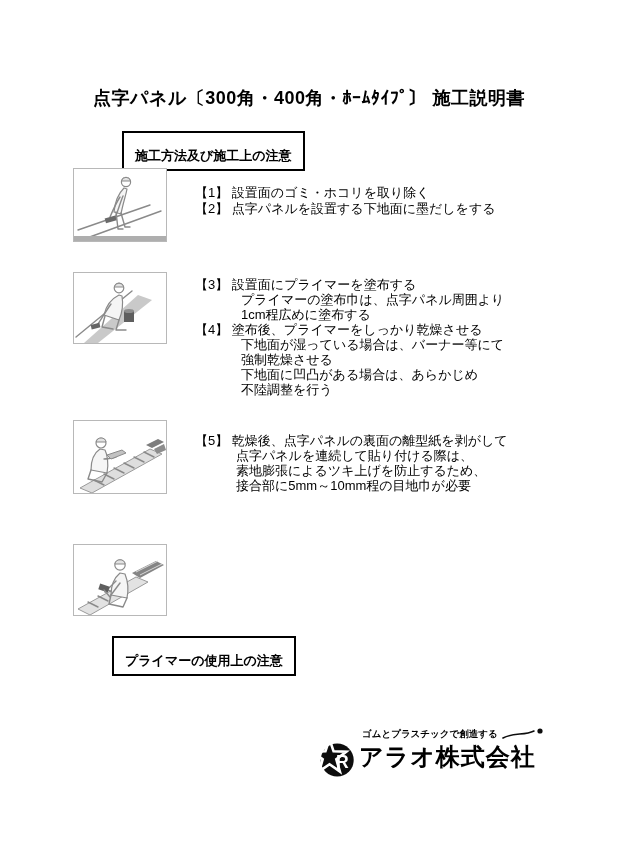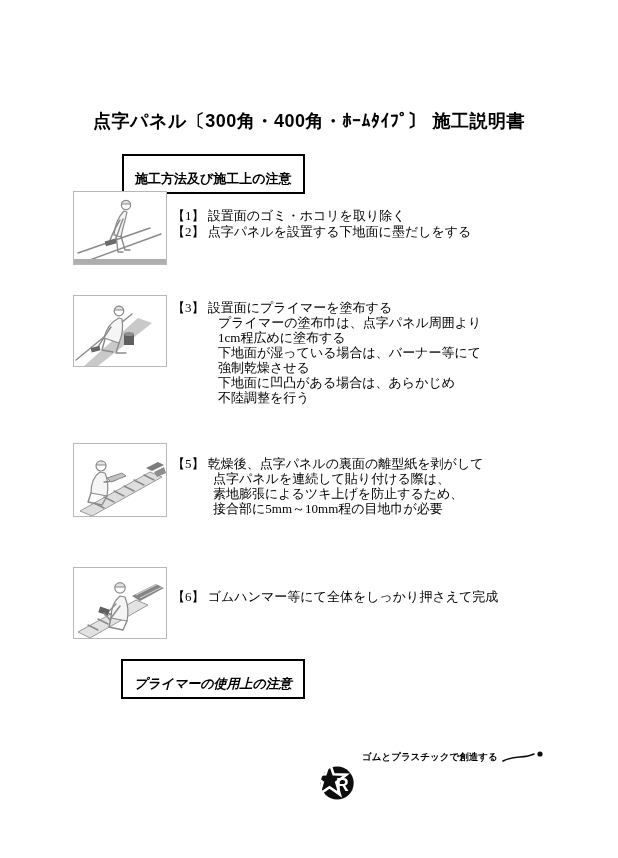--- a/index.html
+++ b/index.html
@@ -1,31 +1,31 @@
 <!DOCTYPE html>
 <html><head>
 <meta charset="utf-8">
 <style>
   html,body{margin:0;padding:0;background:#fff;}
   body{width:618px;height:858px;overflow:hidden;}
   .page{position:relative;width:618px;height:636px;background:#ffffff;
-        font-family:"Liberation Sans","DejaVu Sans",sans-serif;color:#000;margin-top:23px;}
+        font-family:"Liberation Sans","DejaVu Sans",sans-serif;color:#000;}
   .title{position:absolute;left:0;top:86px;width:100%;margin:0;text-align:center;
          font-size:18px;font-weight:bold;letter-spacing:0.5px;white-space:nowrap;}
   .secbox{position:absolute;border:2px solid #000;background:#fff;
           font-size:13px;font-weight:bold;padding:14px 11px 4px 11px;white-space:nowrap;}
   #box-construction{left:122px;top:131px;}
-  #box-primer{left:121px;top:636px;font-style:italic;}
+  #box-primer{left:112px;top:636px;}
   .illus{position:absolute;left:73px;width:92px;border:1px solid #b8b8b8;background:#fff;overflow:hidden;}
   #ill1{top:168px;height:72px;}
   #ill2{top:272px;height:70px;}
   #ill3{top:420px;height:72px;}
   #ill4{top:544px;height:70px;}
   .illus svg{display:block;width:100%;height:100%;}
-  .steps{position:absolute;left:172px;font-size:13px;line-height:15px;white-space:nowrap;font-family:Liberation Serif, serif;}
+  .steps{position:absolute;left:195px;font-size:13px;line-height:15px;white-space:nowrap;}
   #stepsA{top:185px;line-height:16px;}
   #stepsB{top:277px;}
   #stepsC{top:433px;}
   #stepsD{top:566px;}
   .ind-a{margin-left:46px;}
   .ind-b{margin-left:27px;}
   .ind-c{margin-left:41px;}
   .primer-list{position:absolute;left:126px;top:671px;font-size:13px;line-height:16px;white-space:nowrap;}
   .footer{position:absolute;left:310px;top:726px;width:260px;height:62px;}
   .logo-mark{position:absolute;left:3px;top:11px;width:44px;height:44px;}
@@ -113,50 +113,49 @@
 
   <div class="steps" id="stepsA">
     <div>【1】 設置面のゴミ・ホコリを取り除く</div>
     <div>【2】 点字パネルを設置する下地面に墨だしをする</div>
   </div>
 
   <div class="steps" id="stepsB">
     <div>【3】 設置面にプライマーを塗布する</div>
     <div class="ind-a">プライマーの塗布巾は、点字パネル周囲より</div>
     <div class="ind-a">1cm程広めに塗布する</div>
+    <div>【4】 塗布後、プライマーをしっかり乾燥させる</div>
     <div class="ind-a">下地面が湿っている場合は、バーナー等にて</div>
     <div class="ind-a">強制乾燥させる</div>
     <div class="ind-a">下地面に凹凸がある場合は、あらかじめ</div>
     <div class="ind-a">不陸調整を行う</div>
   </div>
 
   <div class="steps" id="stepsC">
     <div>【5】 乾燥後、点字パネルの裏面の離型紙を剥がして</div>
     <div class="ind-c">点字パネルを連続して貼り付ける際は、</div>
     <div class="ind-c">素地膨張によるツキ上げを防止するため、</div>
     <div class="ind-c">接合部に5mm～10mm程の目地巾が必要</div>
   </div>
 
-  <div class="steps" id="stepsD">
-    <div>【6】 ゴムハンマー等にて全体をしっかり押さえて完成</div>
-  </div>
 
   <div class="secbox" id="box-primer">
     <span>プライマーの使用上の注意</span>
   </div>
 
 
   <div class="footer">
     <svg class="logo-mark" viewBox="0 0 40 40">
       <circle cx="22" cy="21" r="15" fill="#0d0d0d"></circle>
       <polygon points="15,2 18.7,13 30.2,13.4 21.2,20.3 24.4,31.3 15,24.8 5.6,31.3 8.8,20.3 -0.2,13.4 11.3,13" fill="none" stroke="#ffffff" stroke-width="2.4"></polygon>
       <text x="21" y="28" font-size="16" font-weight="bold" fill="#ffffff" font-family="Liberation Sans, DejaVu Sans, sans-serif">R</text>
     </svg>
     <div class="tagline">
       <span>ゴムとプラスチックで創造する</span>
       <svg width="42" height="12" viewBox="0 0 42 12">
         <path d="M1,10 C12,4 22,8 32,3" stroke="#0d0d0d" stroke-width="1.6" fill="none" stroke-linecap="round"></path>
         <circle cx="38" cy="3" r="2.6" fill="#0d0d0d"></circle>
       </svg>
     </div>
+    <div class="company">アラオ株式会社</div>
   </div>
 
 </div>
 
 </body></html>

